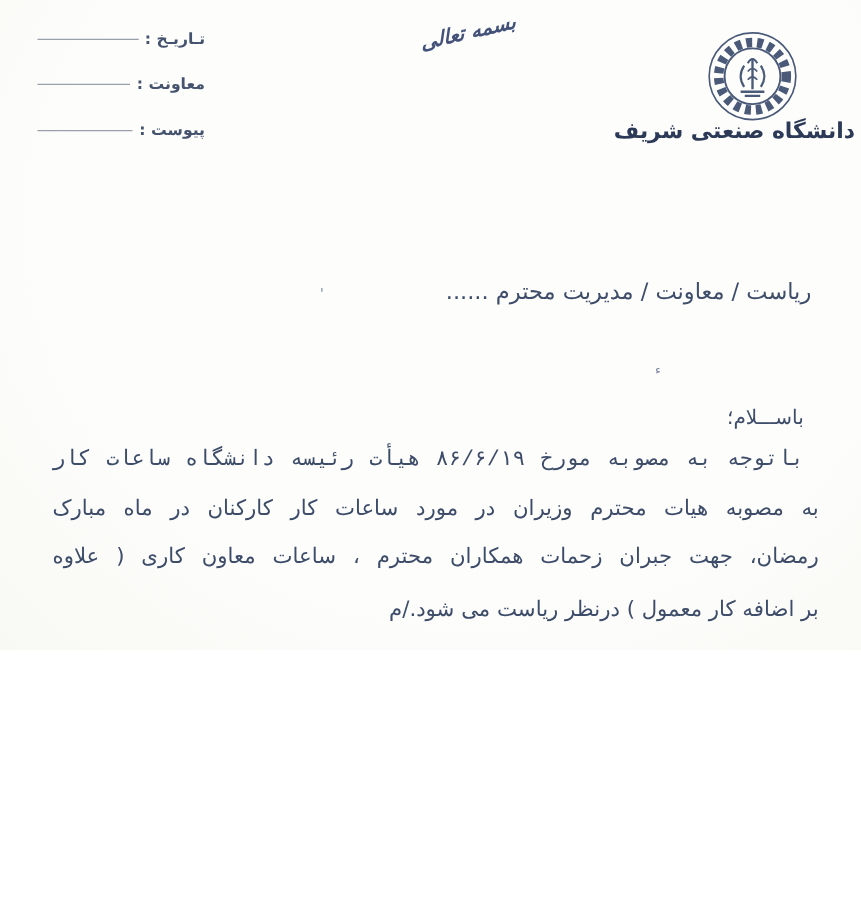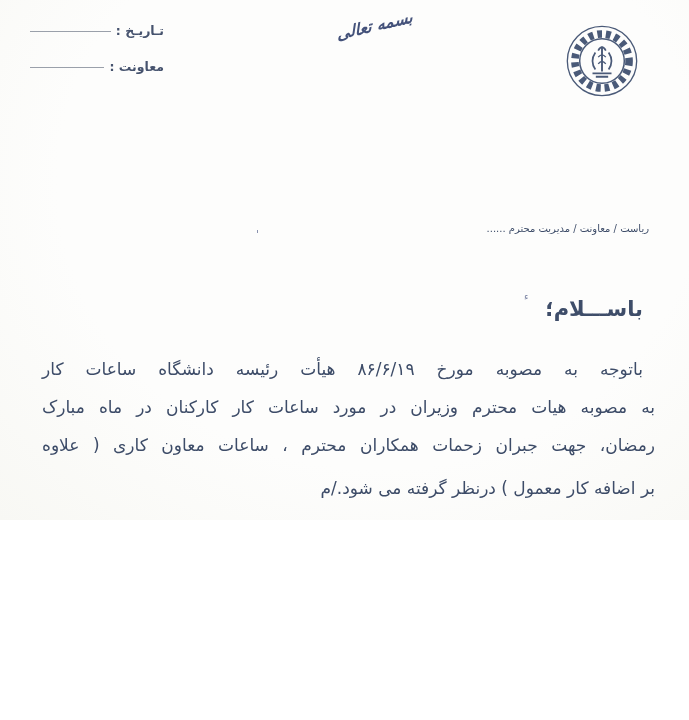--- a/index.html
+++ b/index.html
@@ -17,27 +17,27 @@
   
   .besmele {
     position:absolute; left:336px; top:16px; font-size:16px; font-style:italic; font-weight:600;
     color:#44527a; transform:rotate(-13deg) skewX(-8deg); direction:rtl;
   }
   
   .logo { position:absolute; left:563px; top:23px; }
   
   .uni-name { position:absolute; right:5px; top:95px; font-size:17.5px; font-weight:bold; color:#2c3a57; direction:rtl; }
   
-  .recipient { position:absolute; right:40px; top:223px; font-size:10px; direction:rtl; color:#3e4d69; }
+  .recipient { position:absolute; right:40px; top:223px; font-size:18px; direction:rtl; color:#3e4d69; }
   
-  .salutation { position:absolute; right:46px; top:297px; font-size:21px; font-weight:700; direction:rtl; color:#3e4d69; }
+  .salutation { position:absolute; right:46px; top:324px; font-size:16px; font-weight:400; direction:rtl; color:#3e4d69; }
   
   .body-par { position:absolute; top:350px; right:34px; left:42px; direction:rtl; font-size:17px; color:#3d4c68; }
   .bl { height:38px; line-height:38px; text-align:justify; text-align-last:justify; }
-  .bl.first { padding-right:12px; }
+  .bl.first { padding-right:12px;font-family:Liberation Mono, monospace; }
   .bl.last { text-align:right; text-align-last:right; margin-top:5px; }
   
   .sig-name { position:absolute; left:103px; top:596px; width:175px; font-size:19px; font-weight:bold; font-style:italic;
               color:#3d4c68; transform:rotate(-7deg); direction:rtl; text-align:center; }
   .sig-title { position:absolute; left:78px; top:635px; width:180px; font-size:18px; font-weight:bold; font-style:italic;
                color:#3d4c68; transform:rotate(-6deg); direction:rtl; text-align:center; z-index:2; }
   .sig-swoosh { position:absolute; left:55px; top:622px; z-index:1; }
   
   .mark { position:absolute; font-size:11px; color:#55618a; opacity:.75; }
   .m1 { left:256px; top:228px; }
@@ -50,44 +50,49 @@
 <div class="page">
 
   <div class="field-row" style="top:22px">
     <span class="field-label">تـاریـخ :</span>
     <span class="field-line"></span>
   </div>
   <div class="field-row" style="top:58px">
     <span class="field-label">معاونت :</span>
     <span class="field-line"></span>
   </div>
+  <div class="field-row" style="top:95px">
+    <span class="field-label">پیوست :</span>
+    <span class="field-line"></span>
+  </div>
 
   <div class="besmele">بسمه تعالی</div>
 
   <svg class="logo" width="78" height="76" viewBox="0 0 80 80">
     <circle cx="40" cy="40" r="36.5" fill="none" stroke="#4a5a78" stroke-width="1.4"></circle>
     <circle cx="40" cy="40" r="28.5" fill="none" stroke="#4a5a78" stroke-width="8" stroke-dasharray="5 4.2"></circle>
     <circle cx="40" cy="40" r="23.5" fill="none" stroke="#4a5a78" stroke-width="1.6"></circle>
     <path d="M40 25 V 51" fill="none" stroke="#4a5a78" stroke-width="2"></path>
     <path d="M36 29 Q 40 22 44 29" fill="none" stroke="#4a5a78" stroke-width="1.8"></path>
     <path d="M33 49 Q 27 40 33 31 M47 49 Q 53 40 47 31" fill="none" stroke="#4a5a78" stroke-width="1.8"></path>
     <path d="M36 36 Q 40 31 44 36 M36 43 Q 40 38 44 43" fill="none" stroke="#4a5a78" stroke-width="1.4"></path>
     <path d="M30 53 H 50 M33.5 56.5 H 46.5" fill="none" stroke="#4a5a78" stroke-width="2"></path>
   </svg>
 
+  <div class="uni-name">دانشگاه صنعتی شریف</div>
 
   <div class="recipient">ریاست / معاونت / مدیریت محترم ......</div>
 
   <div class="salutation">باســـلام؛</div>
 
   <div class="body-par">
     <div class="bl first">باتوجه به مصوبه مورخ ۸۶/۶/۱۹ هیأت رئیسه دانشگاه ساعات کار</div>
     <div class="bl">به مصوبه هیات محترم وزیران در مورد ساعات کار کارکنان در ماه مبارک</div>
     <div class="bl">رمضان، جهت جبران زحمات همکاران محترم ، ساعات معاون کاری ( علاوه</div>
-    <div class="bl last">بر اضافه کار معمول ) درنظر گرفته می شود./م</div>
+    <div class="bl last">بر اضافه کار معمول ) درنظر ریاست می شود./م</div>
   </div>
 
   <div class="sig-name">علی اکبر اکرامی</div>
   <div class="sig-title">معاون اداری ومالی</div>
   <svg class="sig-swoosh" width="215" height="95" viewBox="0 0 215 95">
     <ellipse cx="103" cy="45" rx="88" ry="26" fill="none" stroke="#3d4c68" stroke-width="2.2" transform="rotate(-10 103 45)"></ellipse>
     <path d="M 18 86 C 70 86, 140 58, 188 24" fill="none" stroke="#3d4c68" stroke-width="2.4" stroke-linecap="round"></path>
   </svg>
 
   <span class="mark m1">'</span>

